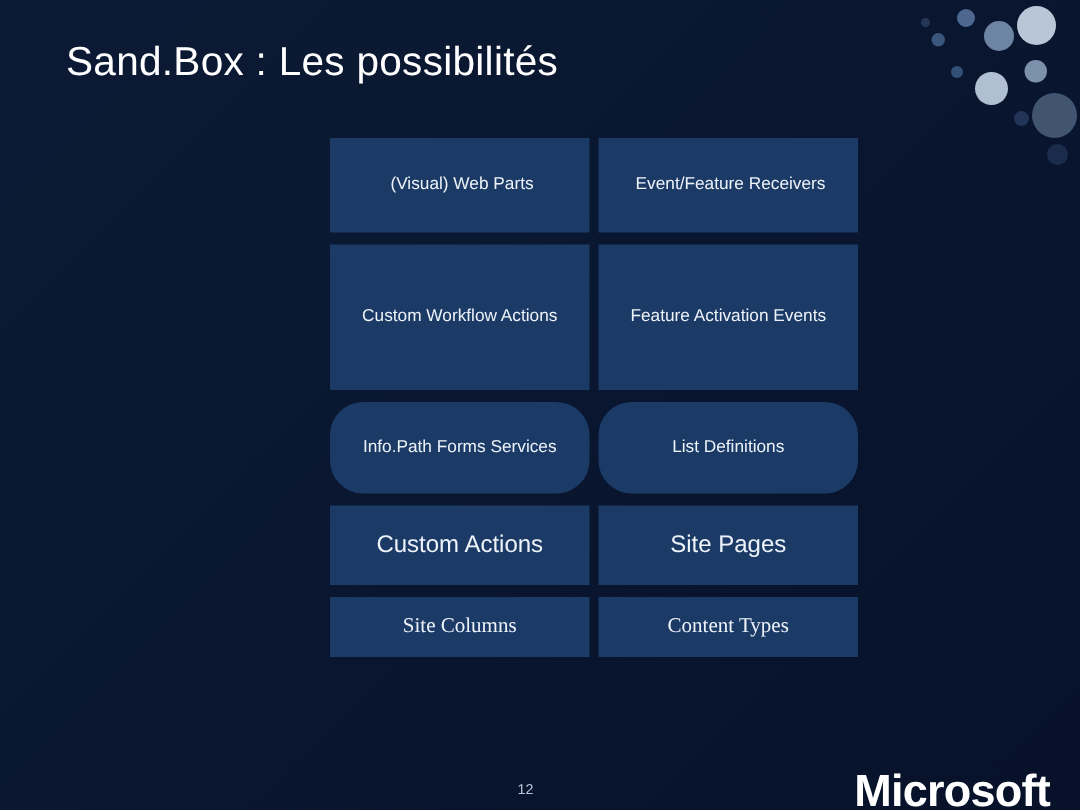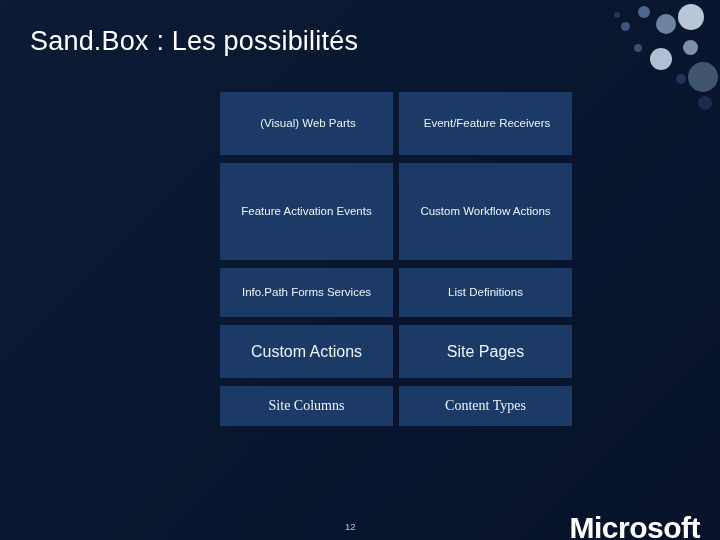--- a/index.html
+++ b/index.html
@@ -41,21 +41,21 @@
   .b5 { width: 15px; height: 15px; right: 22px; top: 40px; background: #8fa6c0; opacity: .85; }
   .b6 { width: 22px; height: 22px; right: 48px; top: 48px; background: #b9c8db; opacity: .95; }
   .b7 { width: 8px;  height: 8px;  right: 78px; top: 44px; background: #3a5680; opacity: .9; }
   .b8 { width: 6px;  height: 6px;  right: 100px;top: 12px; background: #4a679180; opacity: .8; }
   .b9 { width: 30px; height: 30px; right: 2px;  top: 62px; background: #6f89a8; opacity: .55; }
   .b10{ width: 10px; height: 10px; right: 34px; top: 74px; background: #24365a; opacity: .95; }
   .b11{ width: 14px; height: 14px; right: 8px;  top: 96px; background: #1b2c4d; opacity: .95; }
 
   .title {
     position: absolute;
-    left: 30px;
+    left: 44px;
     top: 26px;
     font-size: 27px;
     color: #ffffff;
     letter-spacing: 0.2px;
     font-weight: normal;
     white-space: nowrap;
   }
 
   .grid {
     position: absolute;
@@ -75,21 +75,21 @@
     display: flex;
     align-items: center;
     justify-content: center;
     text-align: center;
     line-height: 1.25;
     padding: 0 8px;
     box-sizing: border-box;
   }
   .row-h1 .cell { height: 63px; font-size: 11.5px; padding-left: 11px; }
   .row-h2 .cell { height: 97px; font-size: 11.5px; }
-  .row-h3 .cell { height: 49px; font-size: 11.5px; }
+  .row-h3 .cell { height: 61px; font-size: 11.5px; border-radius: 22px; }
   .row-h4 .cell { height: 53px; font-size: 16px; }
   .row-h5 .cell { height: 40px; font-size: 14px; font-family: Liberation Serif, serif; }
 
   .page-number {
     position: absolute;
     left: 345px;
     top: 521px;
     font-size: 9.5px;
     color: #b8c6d8;
   }
@@ -125,22 +125,22 @@
   </div>
 
   <div class="title">Sand.Box : Les possibilités</div>
 
   <div class="grid">
     <div class="row row-h1">
       <div class="cell">(Visual) Web Parts</div>
       <div class="cell">Event/Feature Receivers</div>
     </div>
     <div class="row row-h2">
+      <div class="cell">Custom Workflow Actions</div>
       <div class="cell">Feature Activation Events</div>
-      <div class="cell">Custom Workflow Actions</div>
     </div>
     <div class="row row-h3">
       <div class="cell">Info.Path Forms Services</div>
       <div class="cell">List Definitions</div>
     </div>
     <div class="row row-h4">
       <div class="cell">Custom Actions</div>
       <div class="cell">Site Pages</div>
     </div>
     <div class="row row-h5">

